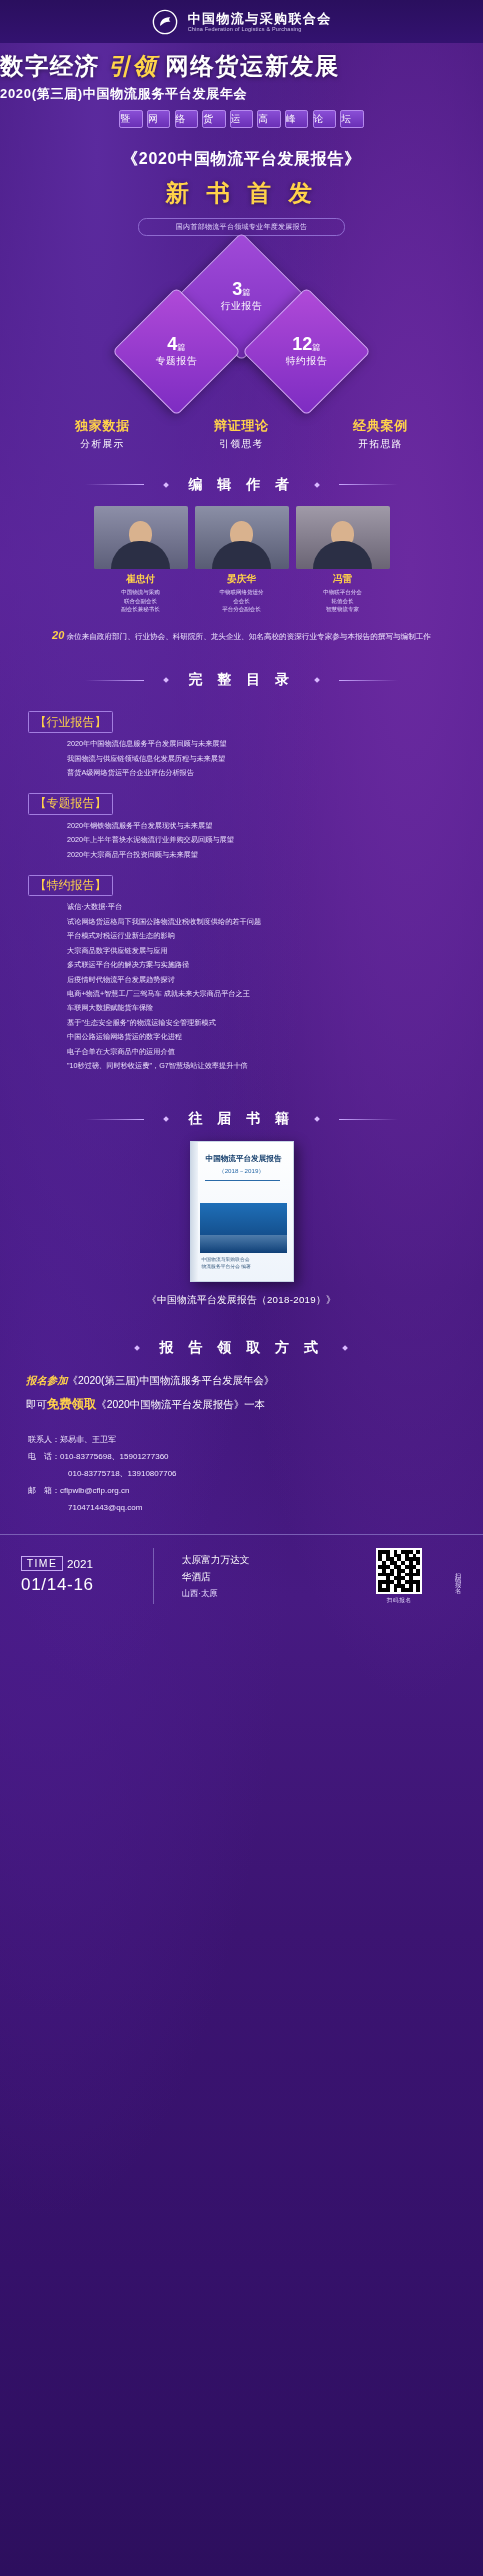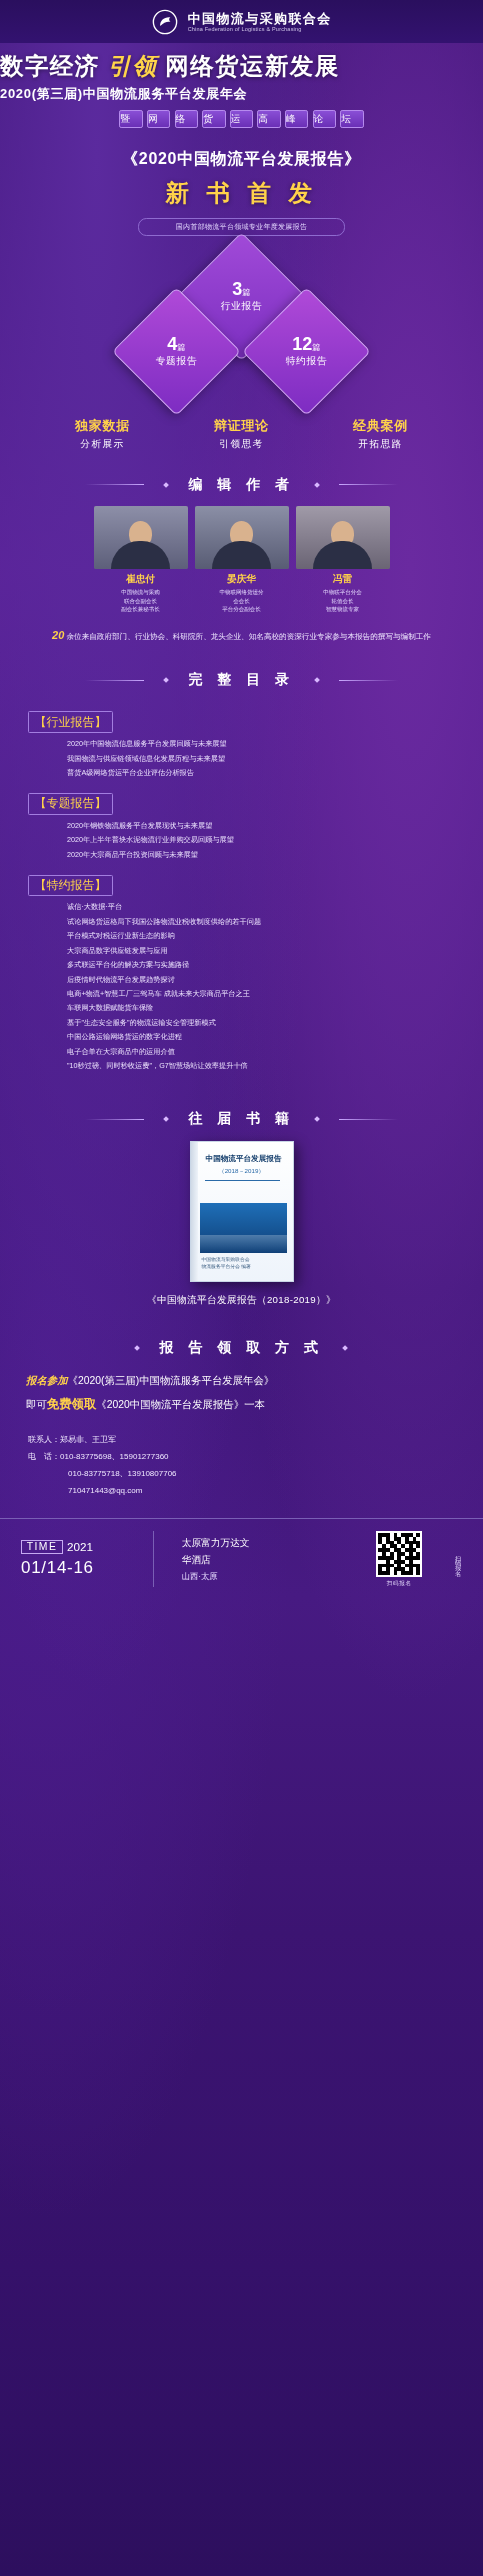--- a/index.html
+++ b/index.html
@@ -549,20 +549,23 @@
   </div>
 
   <div class="contact">
     <div>
       <span>联系人：</span><span>郑易非、王卫军</span>
     </div>
     <div>
       <span>电　话：</span><span>010-83775698、15901277360</span>
     </div>
     <div class="indent">010-83775718、13910807706</div>
+    <div>
+      <span>邮　箱：</span><span>cflpwlb@cflp.org.cn</span>
+    </div>
     <div class="indent">710471443@qq.com</div>
   </div>
 
   <div class="footer">
     <div class="f-time">
       <div class="f-time-top">
         <span class="t">TIME</span>
         <span class="y">2021</span>
       </div>
       <div class="f-time-date">01/14-16</div>

